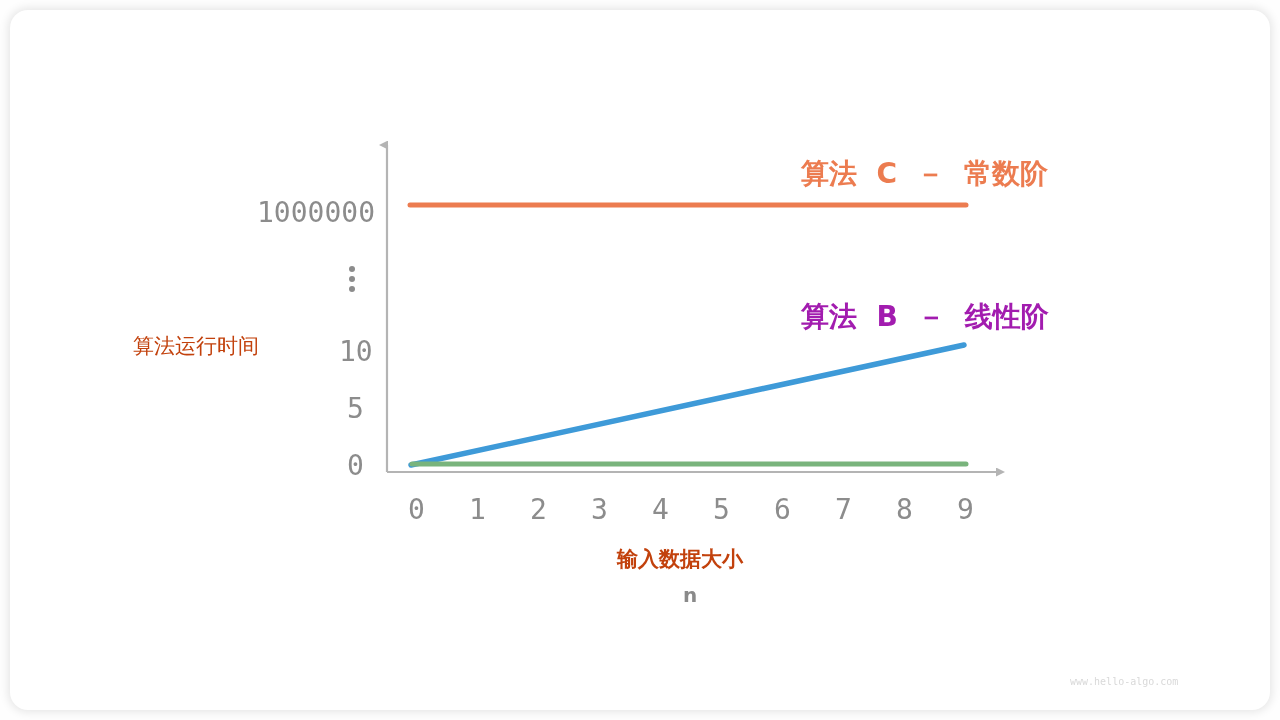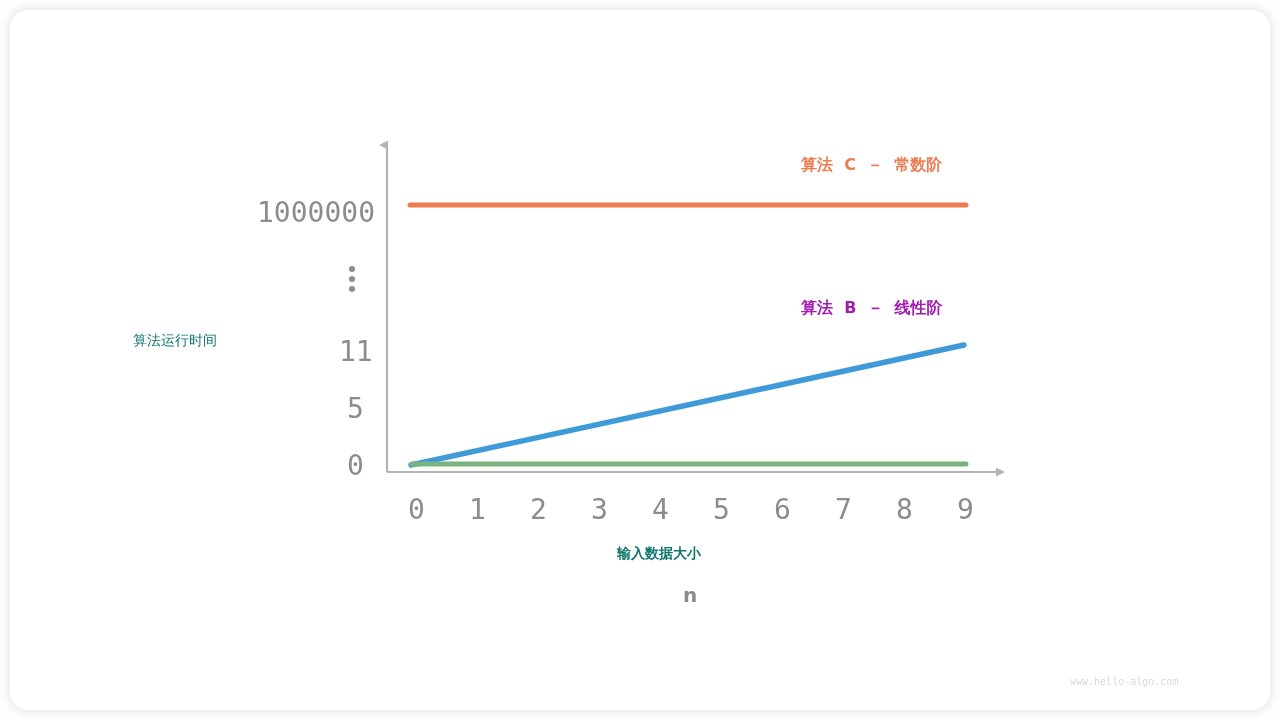--- a/index.html
+++ b/index.html
@@ -39,34 +39,34 @@
     white-space: pre;
     color: #8a8a8a;
   }
   .tick-mono {
     font-family: "DejaVu Sans Mono", monospace;
     font-size: 28px;
     color: #8c8c8c;
   }
   .axis-title-cn {
     font-family: "DejaVu Sans", sans-serif;
-    font-size: 14px;
-    color: #0f766e;
+    font-size: 21px;
+    color: #c2410c;
   }
   .axis-title-n {
     font-family: "DejaVu Sans", sans-serif;
     font-size: 20px;
     font-weight: bold;
     color: #8a8a8a;
   }
   .legend {
     position: absolute;
     white-space: pre;
     font-family: "DejaVu Sans", sans-serif;
-    font-size: 16px;
+    font-size: 28px;
     font-weight: bold;
   }
   .watermark {
     position: absolute;
     font-family: "DejaVu Sans Mono", monospace;
     font-size: 10px;
     color: #d9d9d9;
     white-space: pre;
   }
   .dot {
@@ -106,21 +106,21 @@
   </svg>
 
   <div class="lbl tick-mono" style="right:905px; top:196px; text-align:right;">1000000</div>
 
   <div style="position:absolute; left:349px; top:266px; width:8px; height:26px;">
     <span class="dot" style="left:0; top:0;"></span>
     <span class="dot" style="left:0; top:10px;"></span>
     <span class="dot" style="left:0; top:20px;"></span>
   </div>
 
-  <div class="lbl tick-mono" style="left:339px; top:335px;">11</div>
+  <div class="lbl tick-mono" style="left:339px; top:335px;">10</div>
 
   <div class="lbl tick-mono" style="left:347px; top:392px;">5</div>
 
   <div class="lbl tick-mono" style="left:347px; top:449px;">0</div>
 
   <div class="lbl axis-title-cn" style="left:133px; top:332px;">算法运行时间</div>
 
   <div class="lbl tick-mono" style="left:408px; top:493px;">0</div>
   <div class="lbl tick-mono" style="left:469px; top:493px;">1</div>
   <div class="lbl tick-mono" style="left:530px; top:493px;">2</div>

